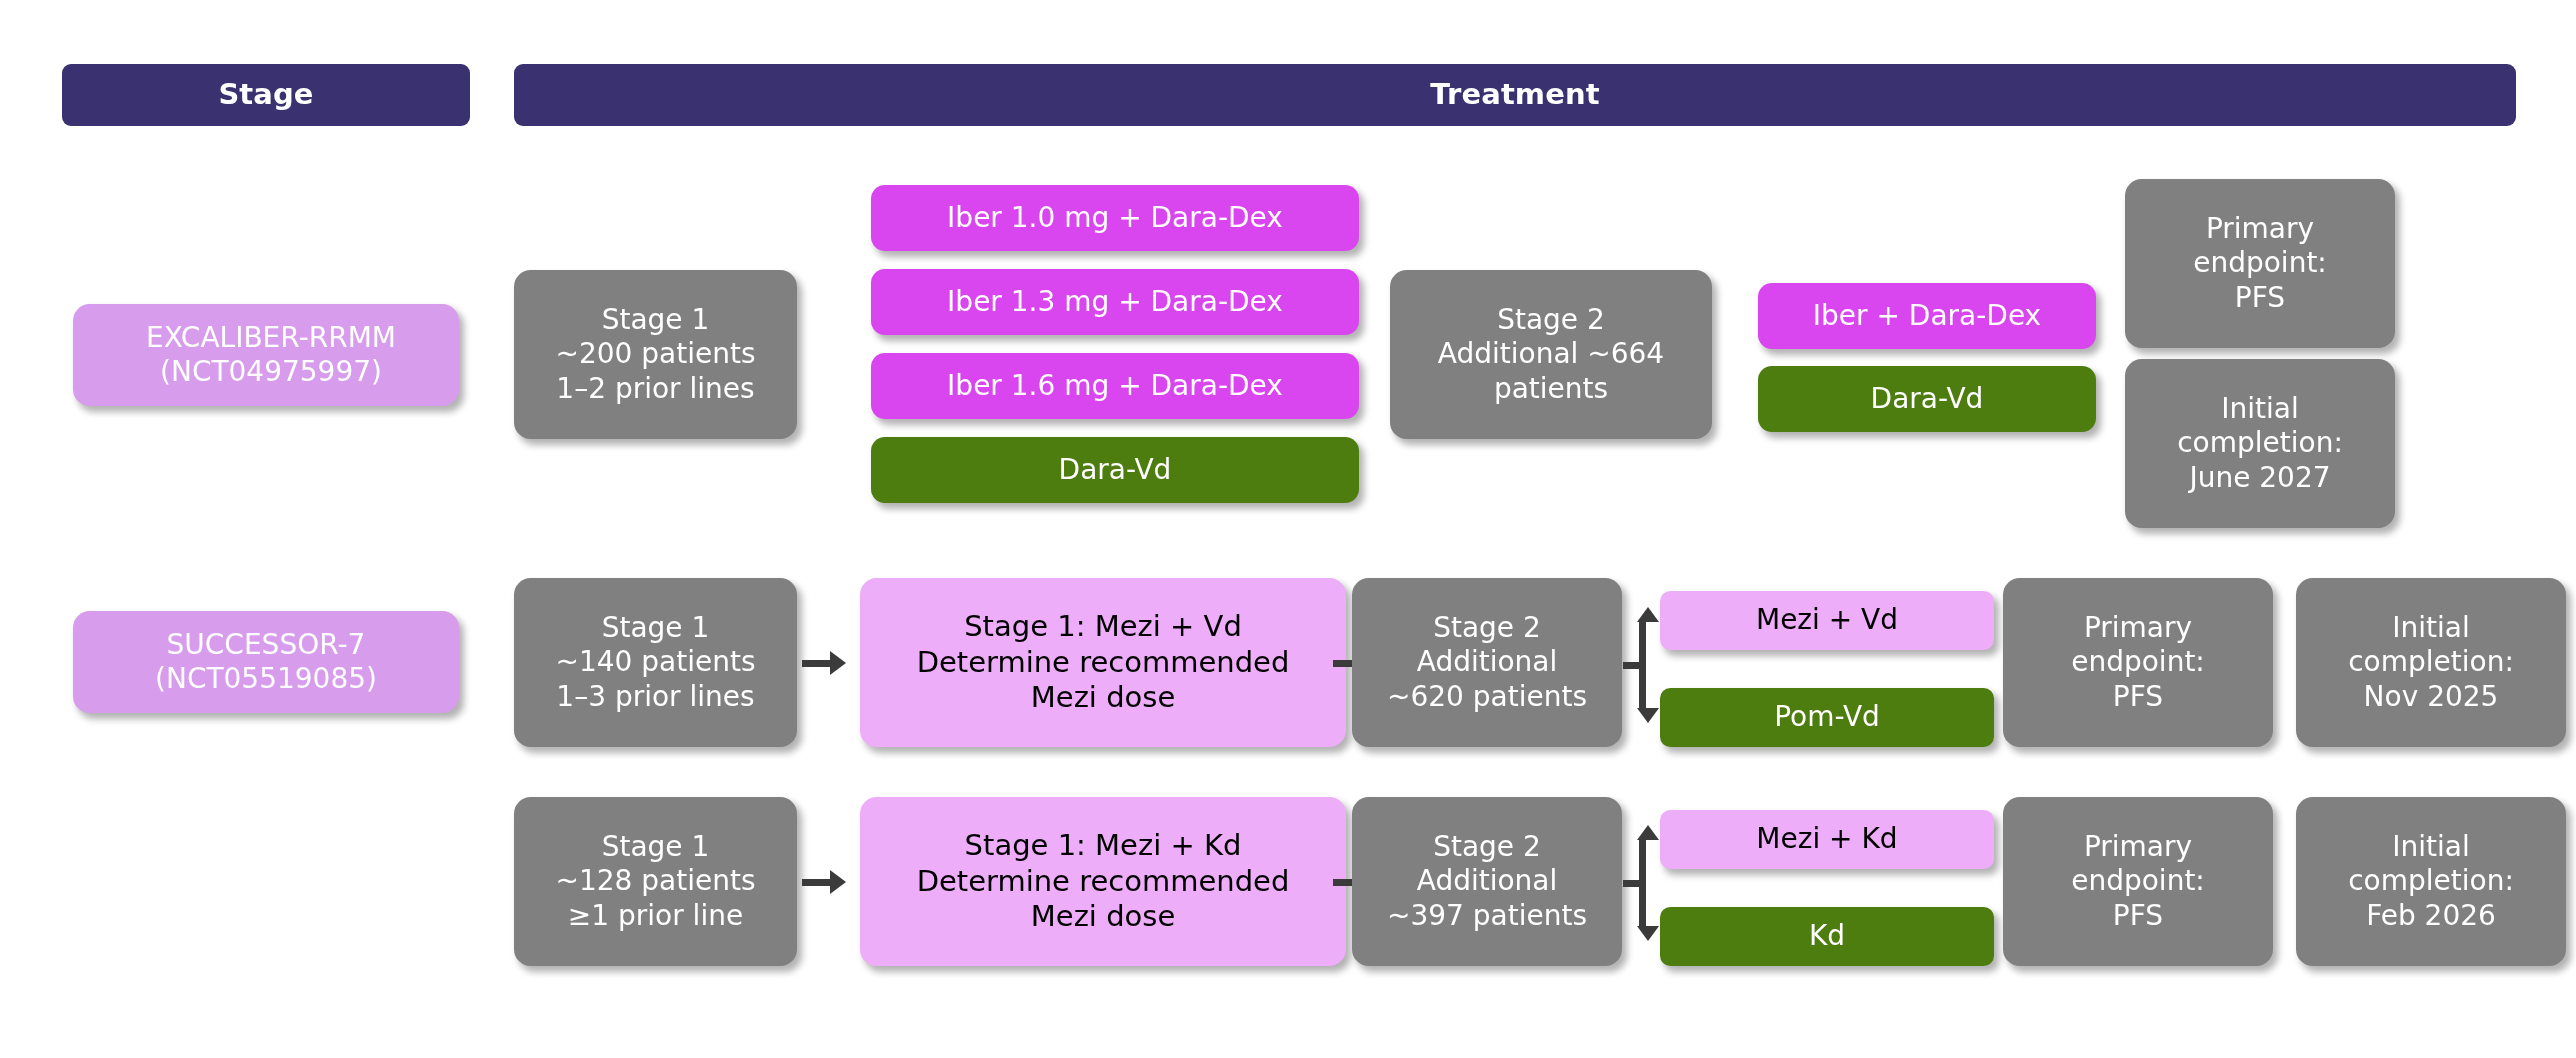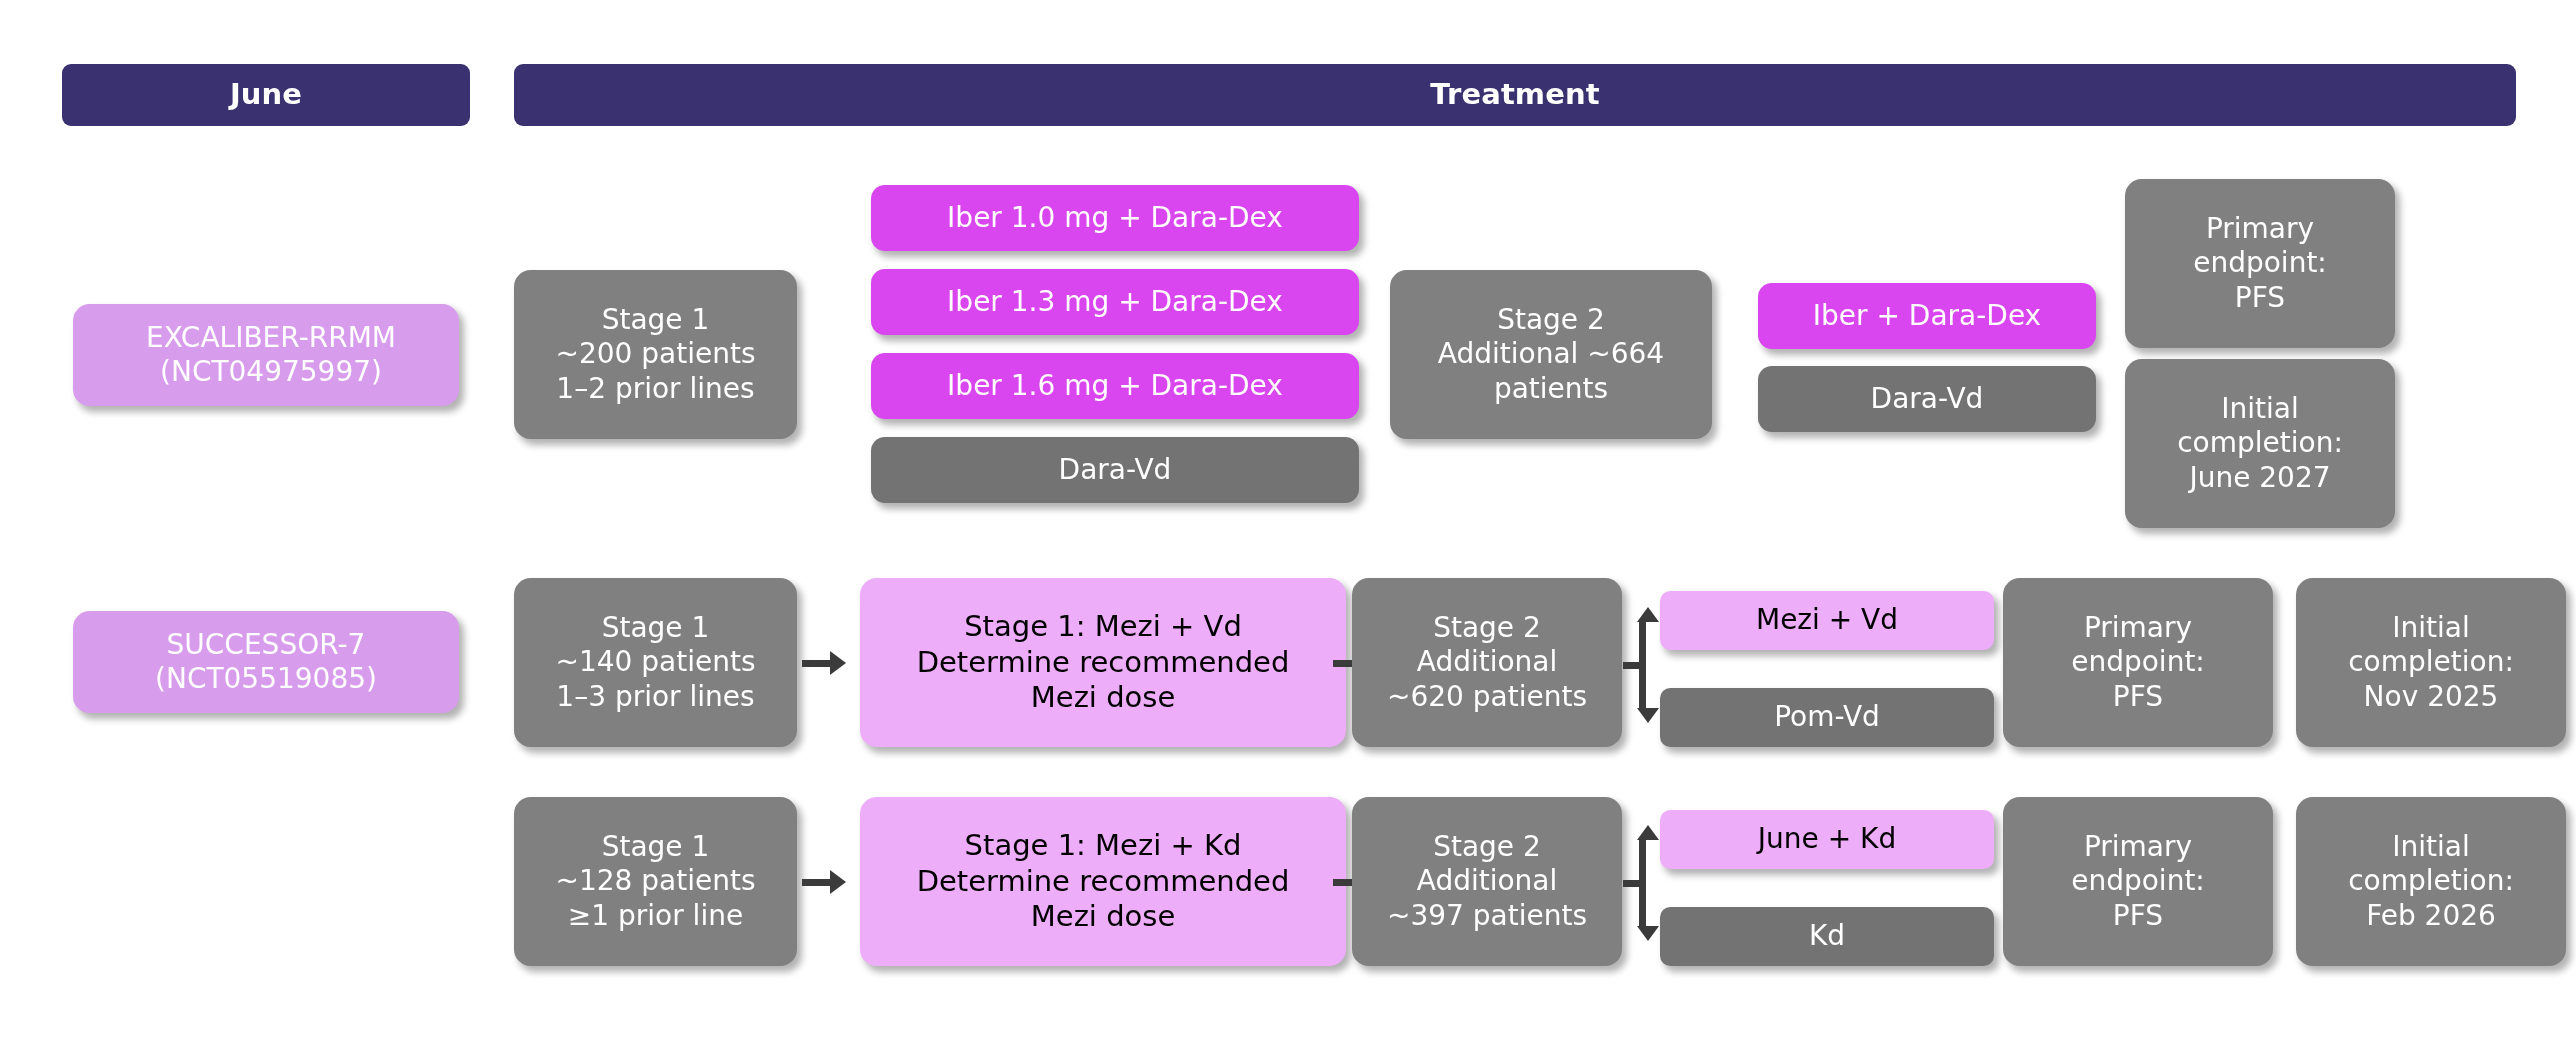--- a/index.html
+++ b/index.html
@@ -31,21 +31,21 @@
     border-radius:9px;
     letter-spacing:0.1px;
     box-shadow:none;
   }
 
   
   .gray      {background:#808080;color:#ffffff;}
   .pillpink  {background:#d89cec;color:#ffffff;}   
   .pinkbox   {background:#eeadf8;color:#000000;}   
   .purpledark{background:#d946ef;color:#ffffff;}   
-  .purplelite{background:#737373;color:#ffffff;justify-content:center;}
+  .purplelite{background:#4d7c0f;color:#ffffff;justify-content:center;}
   .f42{font-size:28px;}
   .f44{font-size:29px;margin-left:18px;}
 
   
   .arrow{position:absolute;height:0;}
   .arrow .shaft{
     position:absolute;left:0;top:50%;
     height:7px;margin-top:-3.2px;
     background:#3b3b3b;
   }
@@ -76,21 +76,21 @@
   }
   .fork .tip.up  {top:-13px;border-bottom:15.5px solid #3b3b3b;}
   .fork .tip.down{bottom:-13px;border-top:15.5px solid #3b3b3b;}
 </style>
 </head>
 <body>
 
 <div id="canvas">
 
   <div class="box hdr" style="left:62px;top:64px;width:408px;height:62px;">
-    <span>June</span>
+    <span>Stage</span>
   </div>
 
   <div class="box hdr" style="left:514px;top:64px;width:2002px;height:62px;">
     <span>Treatment</span>
   </div>
 
   <div class="box pillpink f42" style="left:73px;top:304px;width:386px;height:102px;padding-left:10px;">
     <span>EXCALIBER-RRMM
 (NCT04975997)</span>
   </div>
@@ -225,21 +225,21 @@
   </div>
 
   <div class="fork" style="left:1623px;top:838px;width:39px;height:90px;">
     <div class="stub"></div>
     <div class="stem"></div>
     <div class="tip up"></div>
     <div class="tip down"></div>
   </div>
 
   <div class="box pinkbox f42" style="left:1660px;top:810px;width:334px;height:59px;border-radius:10.3px;">
-    <span>June + Kd</span>
+    <span>Mezi + Kd</span>
   </div>
   <div class="box purplelite f42" style="left:1660px;top:907px;width:334px;height:59px;border-radius:10.3px;">
     <span>Kd</span>
   </div>
 
   <div class="box gray f42" style="left:2003px;top:797px;width:270px;height:169px;">
     <span>Primary
 endpoint:
 PFS</span>
   </div>

